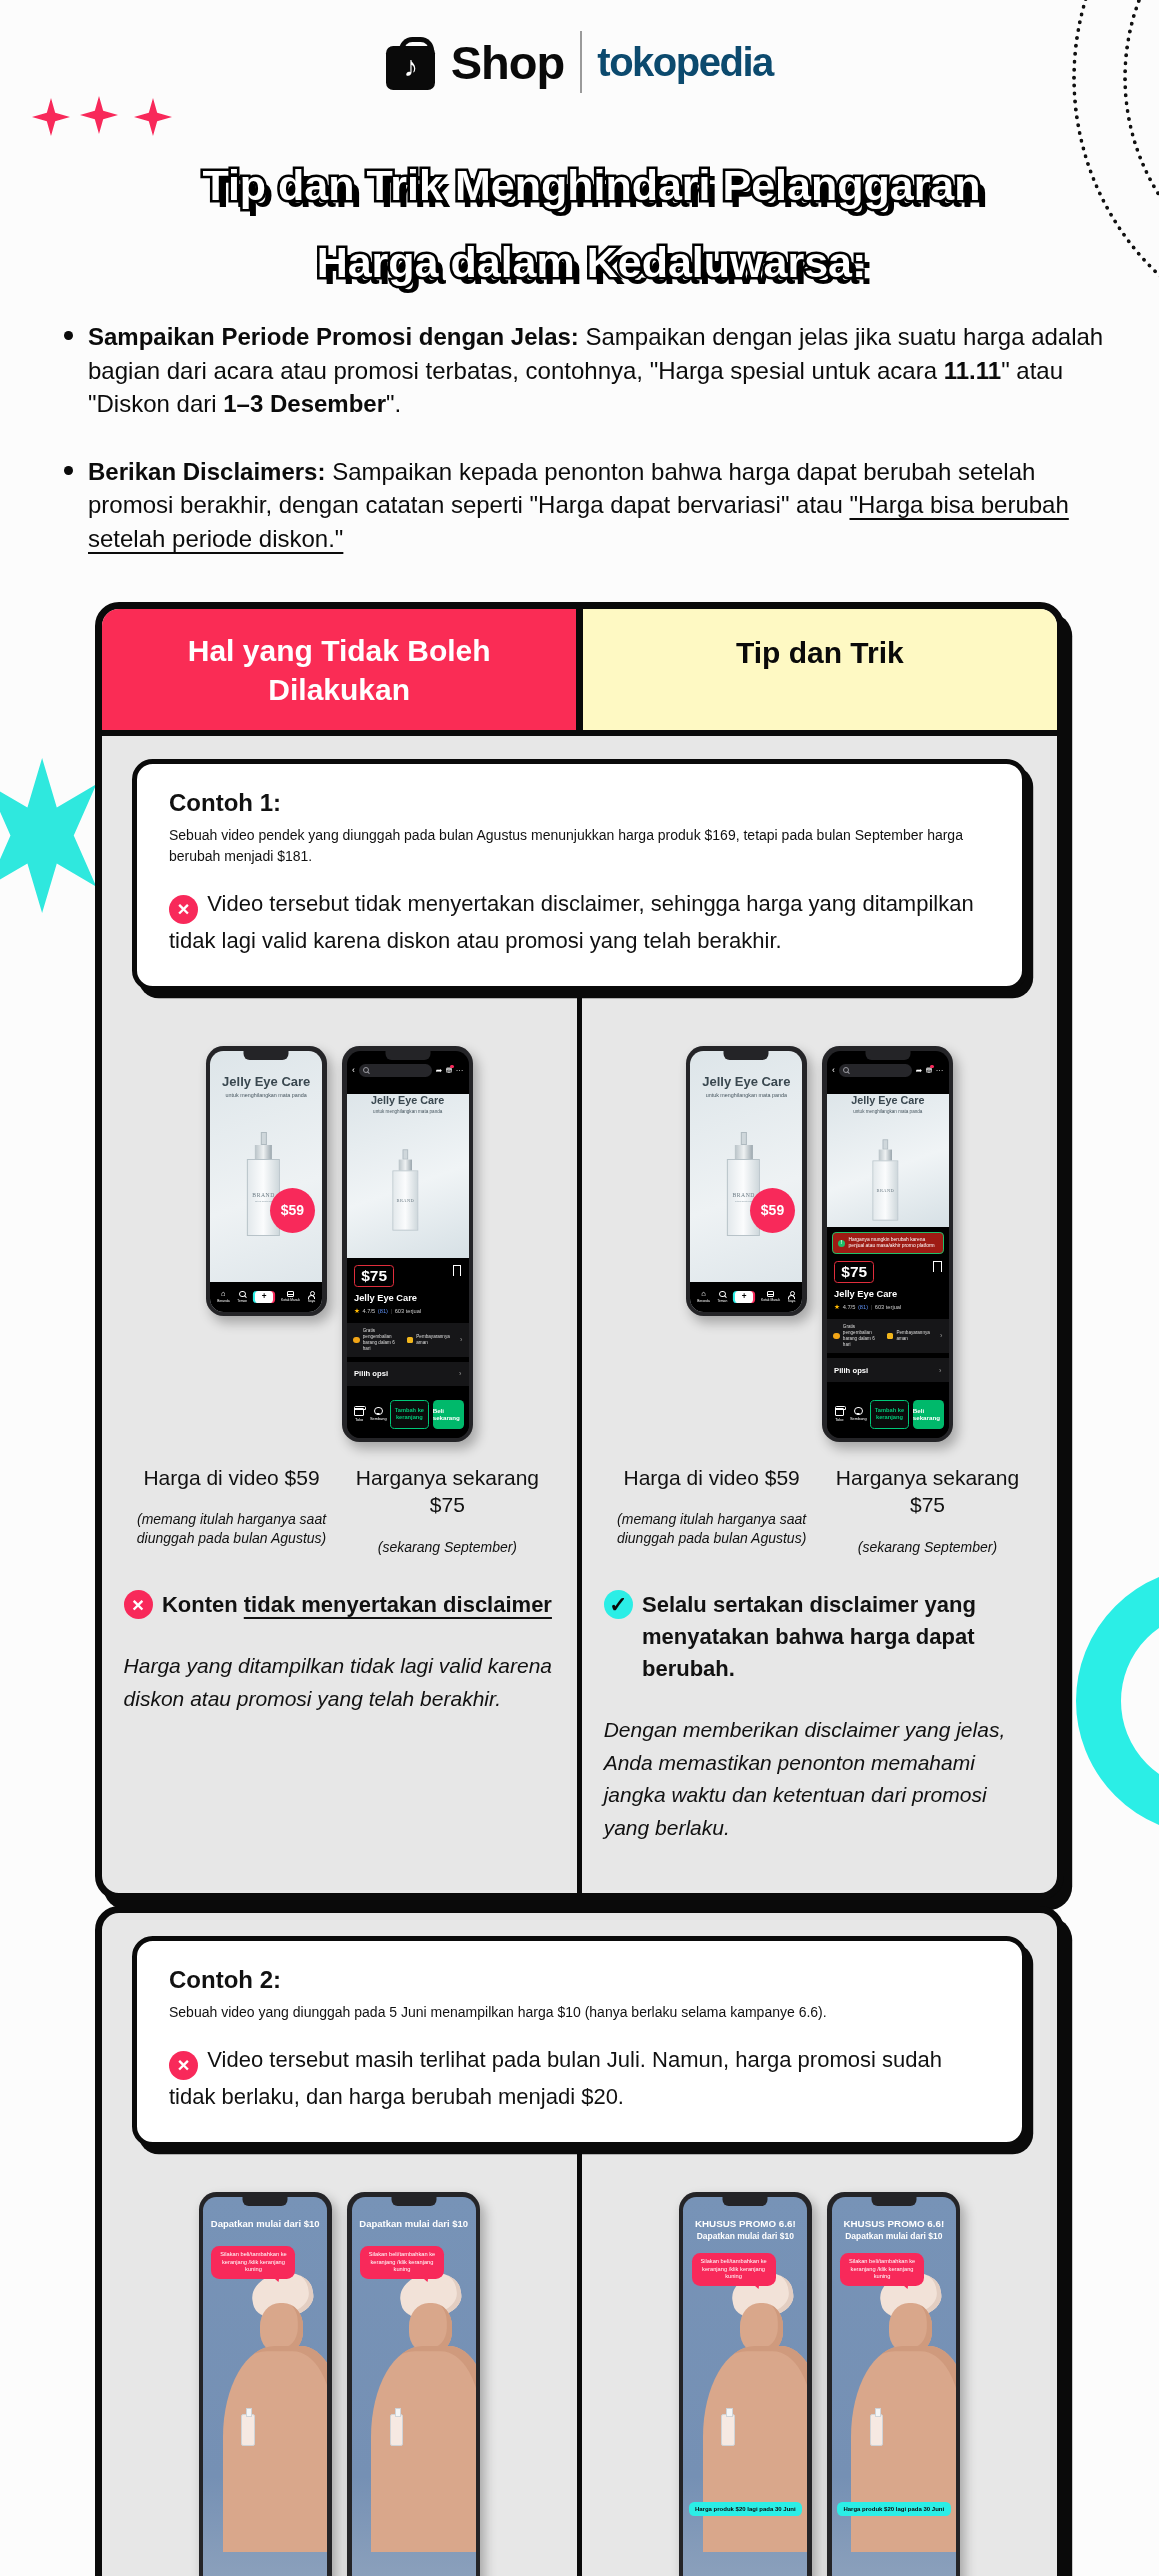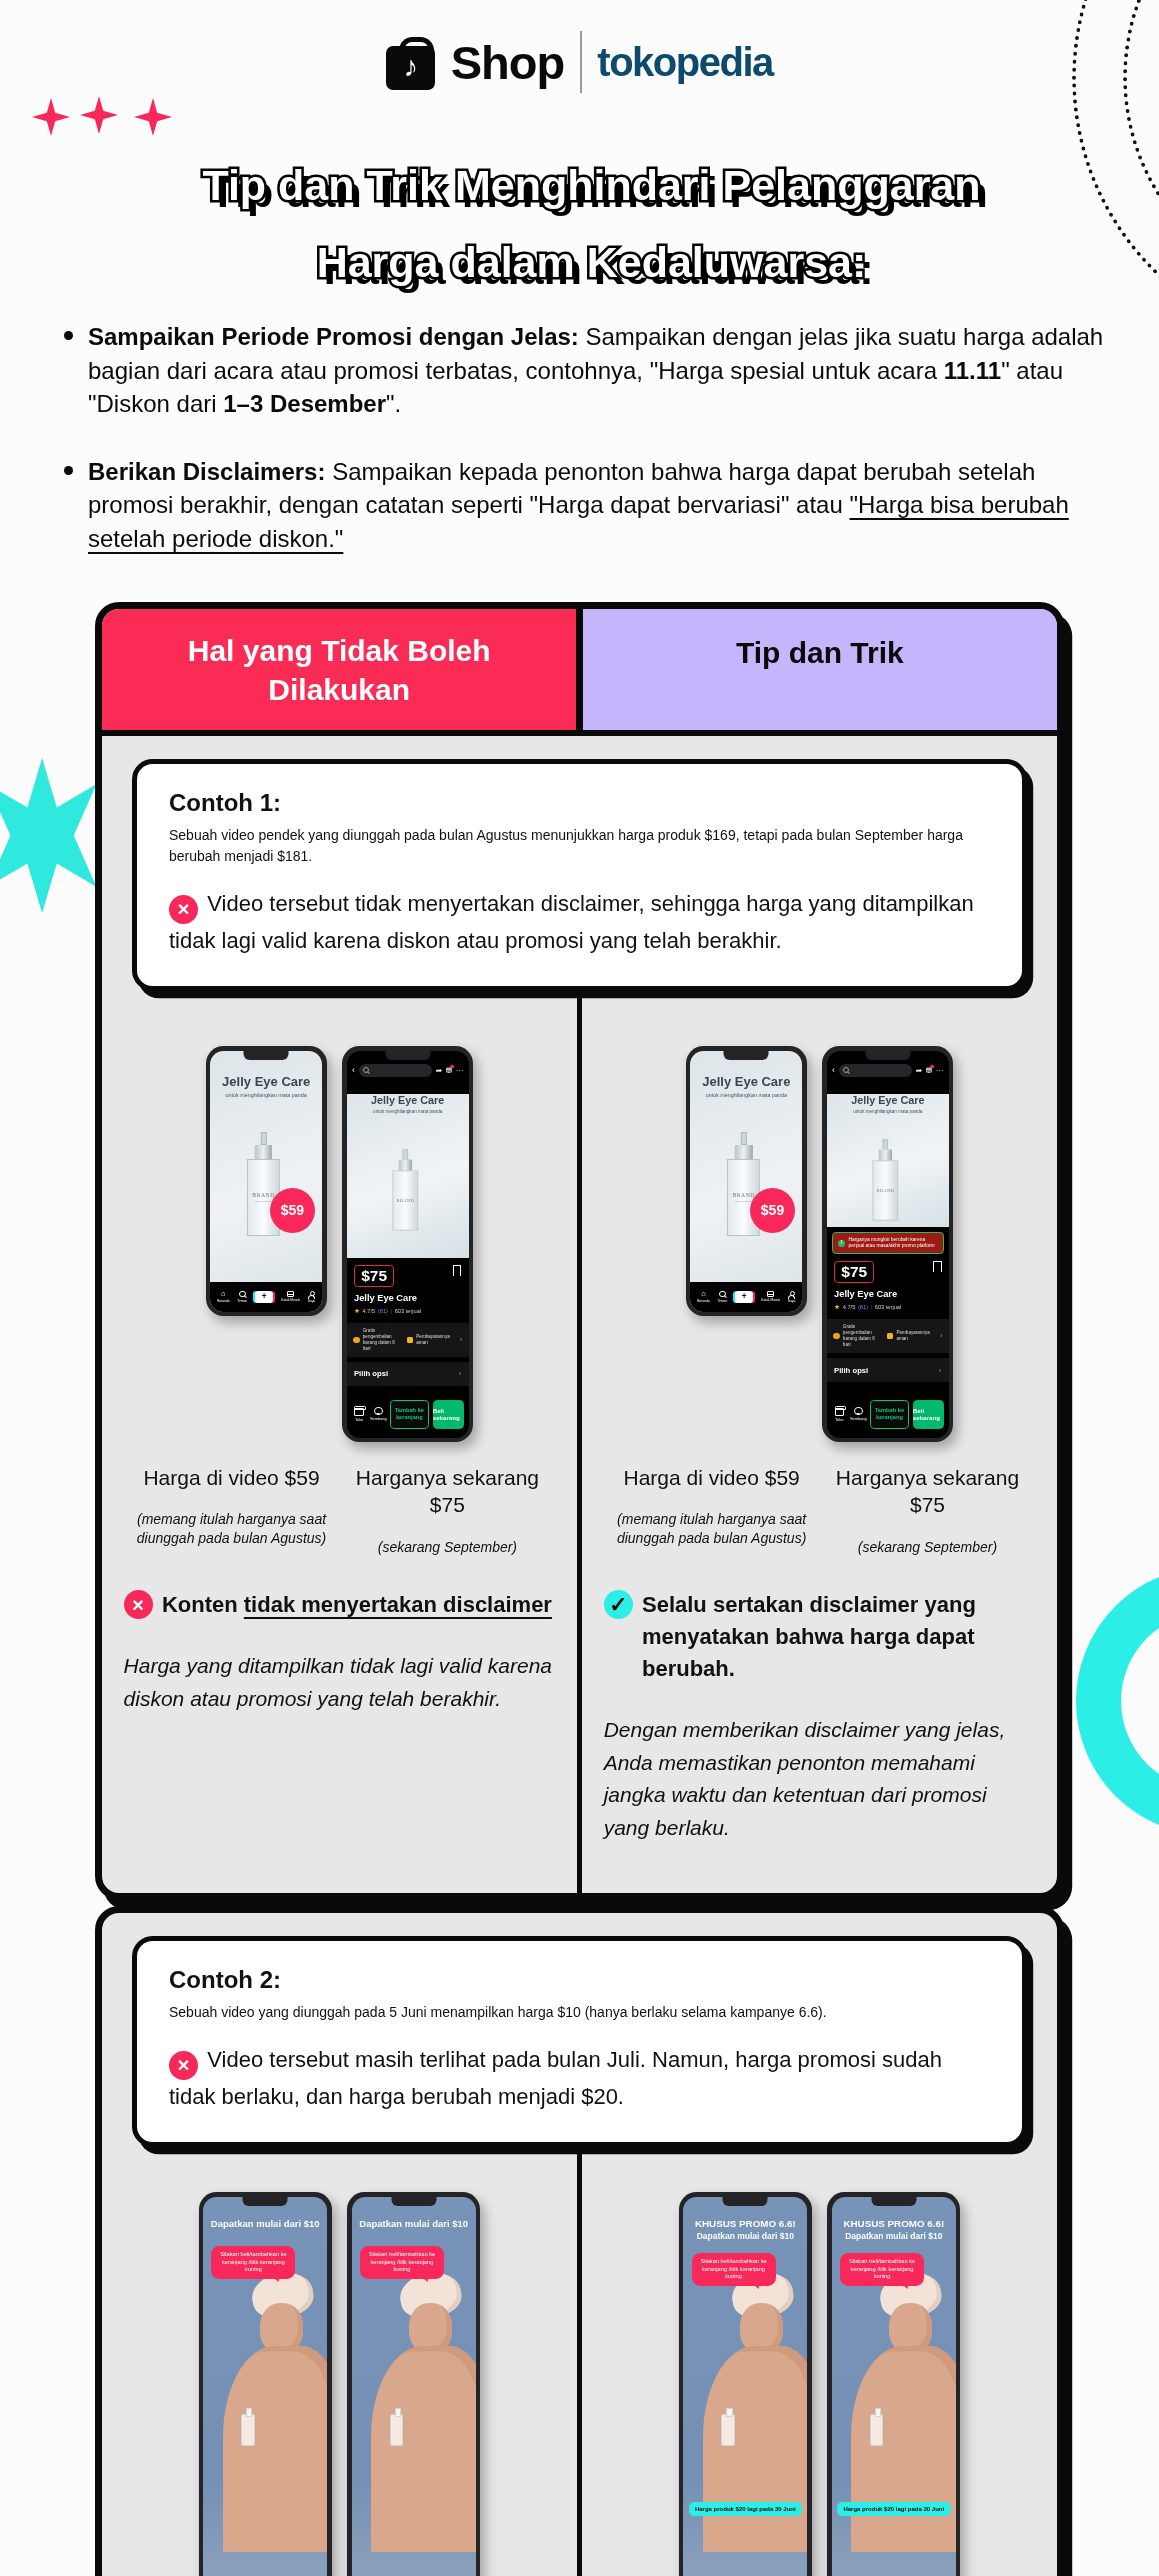--- a/index.html
+++ b/index.html
@@ -44,21 +44,21 @@
   .uline { text-decoration:underline; text-underline-offset:4.6px; text-decoration-thickness:2.1px; }
 
   
   .bigcard { position:absolute; left:95px; width:969px; background:#E7E7E7; border:7.2px solid #0a0a0a; border-radius:24px;
              box-shadow:8.2px 10.3px 0 #0a0a0a; overflow:hidden; }
   .card1 { top:602px; height:1298px; }
   .card2 { top:1906px; height:1039px; }
   .thead { display:flex; height:127px; border-bottom:6.2px solid #0a0a0a; }
   .thead .cell { flex:1; display:flex; justify-content:center; }
   .cell-dont { background:#FA2C55; color:#fff; align-items:center; }
-  .cell-do   { background:#c4b5fd; color:#0a0a0a; align-items:flex-start; padding-top:24px; }
+  .cell-do   { background:#fef9c3; color:#0a0a0a; align-items:flex-start; padding-top:24px; }
   .thead .tdiv { width:6.2px; background:#0a0a0a; }
   .thead-label { font-size:30px; font-weight:bold; text-align:center; line-height:1.3; max-width:309px; }
 
   .tbody { position:relative; height:calc(100% - 133px); }
   .vdiv { position:absolute; left:50%; top:0; bottom:0; width:5.2px; margin-left:-2.6px; background:#0a0a0a; }
 
   .contoh-card { position:relative; z-index:2; margin:23px 30px 0; background:#fff; border:5.2px solid #0a0a0a; border-radius:20.6px;
                  box-shadow:6.2px 7.2px 0 #0a0a0a; padding:25px 32px 29px; }
   .contoh-title { font-size:24px; font-weight:bold; margin-bottom:8.2px; }
   .contoh-body  { font-size:14px; line-height:1.5; }

